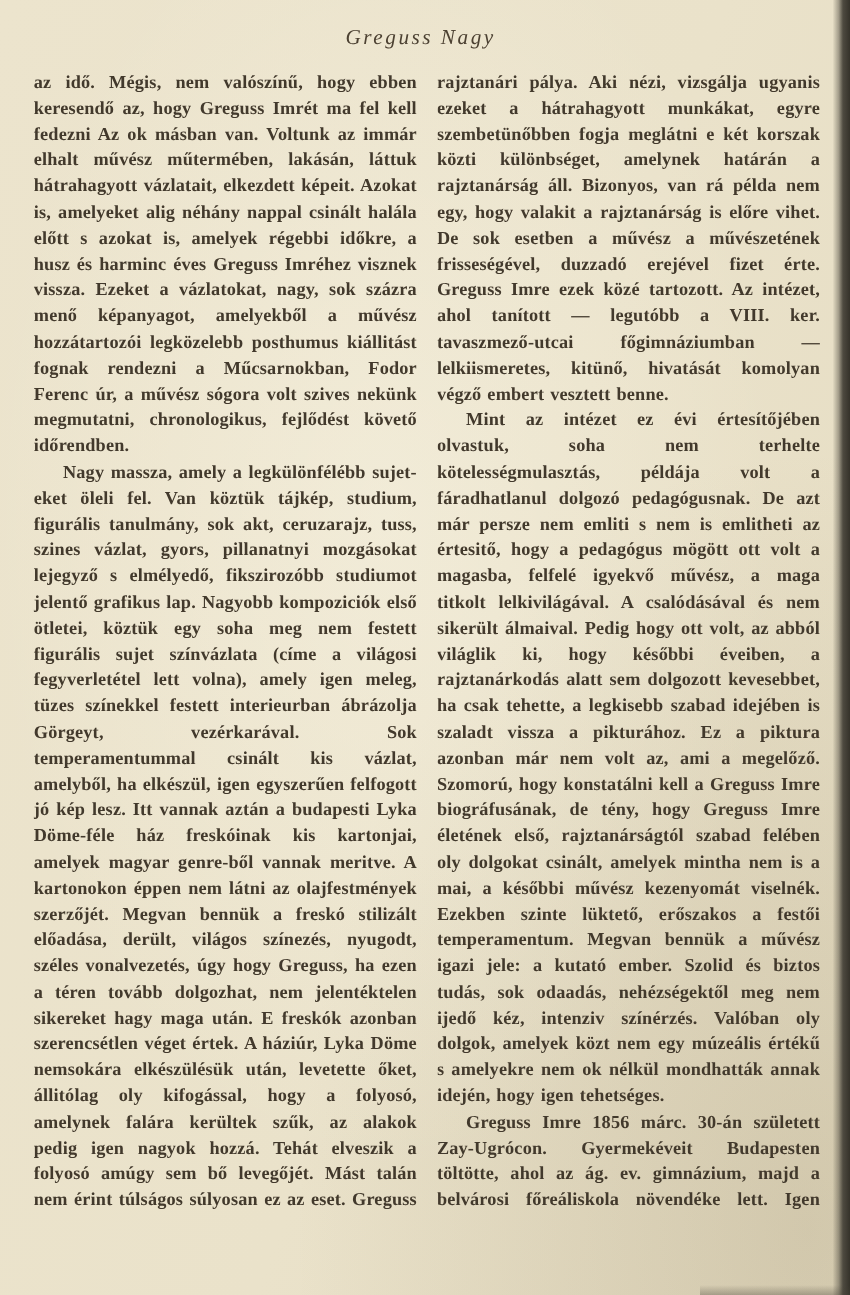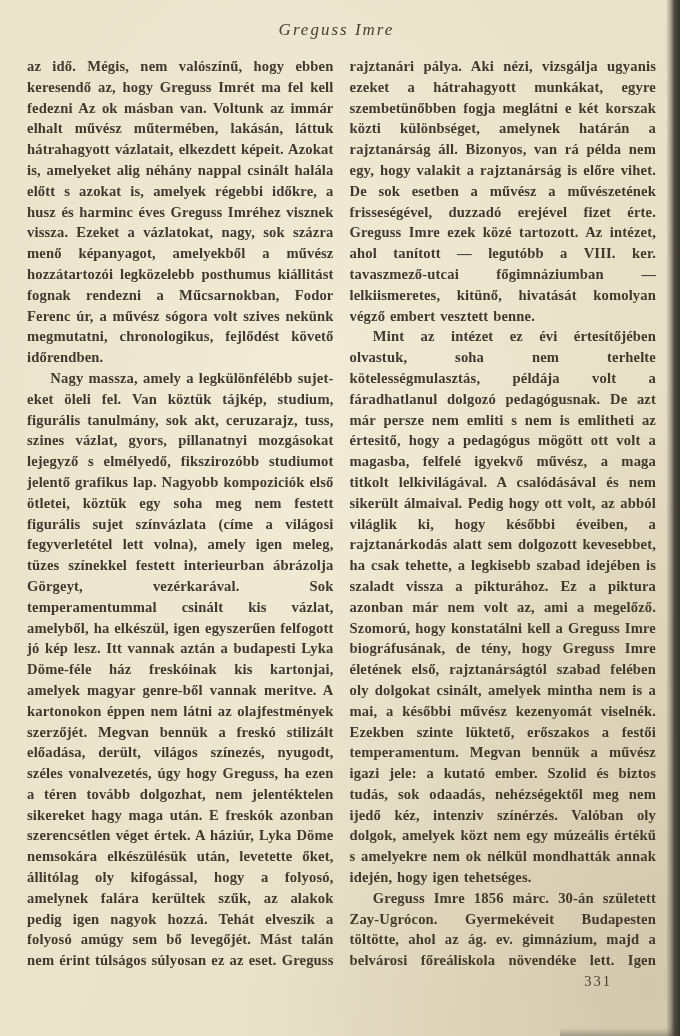--- a/index.html
+++ b/index.html
@@ -89,35 +89,34 @@
     height: 8px;
     background: linear-gradient(to bottom, rgba(60,56,46,0) 0%, rgba(70,66,55,0.35) 100%);
     pointer-events: none;
   }
 </style>
 </head>
 <body>
 
 <div class="page">
 
-  <div class="running-header">Greguss Imre</div>
+  <div class="running-header">Greguss Nagy</div>
 
   <div class="columns">
 
     <div class="col">
       <p>az idő. Mégis, nem valószínű, hogy ebben keresendő az, hogy Greguss Imrét ma fel kell fedezni Az ok másban van. Voltunk az immár elhalt művész műtermében, lakásán, láttuk hátrahagyott vázlatait, elkezdett képeit. Azokat is, amelyeket alig néhány nappal csinált halála előtt s azokat is, amelyek régebbi időkre, a husz és harminc éves Greguss Imréhez visznek vissza. Ezeket a vázlatokat, nagy, sok százra menő képanyagot, amelyekből a művész hozzátartozói legközelebb posthumus kiállitást fognak rendezni a Műcsarnokban, Fodor Ferenc úr, a művész sógora volt szives nekünk megmutatni, chronologikus, fejlődést követő időrendben.</p>
       <p class="indent">Nagy massza, amely a legkülönfélébb sujet-eket öleli fel. Van köztük tájkép, studium, figurális tanulmány, sok akt, ceruzarajz, tuss, szines vázlat, gyors, pillanatnyi mozgásokat lejegyző s elmélyedő, fikszirozóbb studiumot jelentő grafikus lap. Nagyobb kompoziciók első ötletei, köztük egy soha meg nem festett figurális sujet színvázlata (címe a világosi fegyverletétel lett volna), amely igen meleg, tüzes színekkel festett interieurban ábrázolja Görgeyt, vezérkarával. Sok temperamentummal csinált kis vázlat, amelyből, ha elkészül, igen egyszerűen felfogott jó kép lesz. Itt vannak aztán a budapesti Lyka Döme-féle ház freskóinak kis kartonjai, amelyek magyar genre-ből vannak meritve. A kartonokon éppen nem látni az olajfestmények szerzőjét. Megvan bennük a freskó stilizált előadása, derült, világos színezés, nyugodt, széles vonalvezetés, úgy hogy Greguss, ha ezen a téren tovább dolgozhat, nem jelentéktelen sikereket hagy maga után. E freskók azonban szerencsétlen véget értek. A háziúr, Lyka Döme nemsokára elkészülésük után, levetette őket, állitólag oly kifogással, hogy a folyosó, amelynek falára kerültek szűk, az alakok pedig igen nagyok hozzá. Tehát elveszik a folyosó amúgy sem bő levegőjét. Mást talán nem érint túlságos súlyosan ez az eset. Greguss Imrét azonban oly mélyen érintette, annyira érzékeny volt, hogy többé hallani se akart freskóról. Ahelyett, hogy megacélosodott volna további küzdelemre, elkeseredett s ekkor érlelődött meg benne az, amiben mi a kulcsát keressük annak, hogy nem lett belőle az, amit érzett és aminek indult. A</p>
     </div>
 
     <div class="col">
       <p>rajztanári pálya. Aki nézi, vizsgálja ugyanis ezeket a hátrahagyott munkákat, egyre szembetünőbben fogja meglátni e két korszak közti különbséget, amelynek határán a rajztanárság áll. Bizonyos, van rá példa nem egy, hogy valakit a rajztanárság is előre vihet. De sok esetben a művész a művészetének frisseségével, duzzadó erejével fizet érte. Greguss Imre ezek közé tartozott. Az intézet, ahol tanított — legutóbb a VIII. ker. tavaszmező-utcai főgimnáziumban — lelkiismeretes, kitünő, hivatását komolyan végző embert vesztett benne.</p>
       <p class="indent">Mint az intézet ez évi értesítőjében olvastuk, soha nem terhelte kötelességmulasztás, példája volt a fáradhatlanul dolgozó pedagógusnak. De azt már persze nem emliti s nem is emlitheti az értesitő, hogy a pedagógus mögött ott volt a magasba, felfelé igyekvő művész, a maga titkolt lelkivilágával. A csalódásával és nem sikerült álmaival. Pedig hogy ott volt, az abból világlik ki, hogy későbbi éveiben, a rajztanárkodás alatt sem dolgozott kevesebbet, ha csak tehette, a legkisebb szabad idejében is szaladt vissza a pikturához. Ez a piktura azonban már nem volt az, ami a megelőző. Szomorú, hogy konstatálni kell a Greguss Imre biográfusának, de tény, hogy Greguss Imre életének első, rajztanárságtól szabad felében oly dolgokat csinált, amelyek mintha nem is a mai, a későbbi művész kezenyomát viselnék. Ezekben szinte lüktető, erőszakos a festői temperamentum. Megvan bennük a művész igazi jele: a kutató ember. Szolid és biztos tudás, sok odaadás, nehézségektől meg nem ijedő kéz, intenziv színérzés. Valóban oly dolgok, amelyek közt nem egy múzeális értékű s amelyekre nem ok nélkül mondhatták annak idején, hogy igen tehetséges.</p>
       <p class="indent">Greguss Imre 1856 márc. 30-án született Zay-Ugrócon. Gyermekéveit Budapesten töltötte, ahol az ág. ev. gimnázium, majd a belvárosi főreáliskola növendéke lett. Igen korán lép festői pályára. Tizenhét éves, amikor Münchenbe megy, hogy festővé képezze magát Beiratkozik az akadémiára, s mindjárt elsőéves akadémista korában, egy arcképtanulmánnyal dicséretet nyer. E tanulmányát később Budapesten is kiállitja, a Műcsarnok-</p>
     </div>
 
   </div>
 
-  <div class="page-footer">331</div>
 
 </div>
 
 <div class="scan-edge"></div>
 <div class="scan-edge-bottom"></div>
 
 </body></html>

